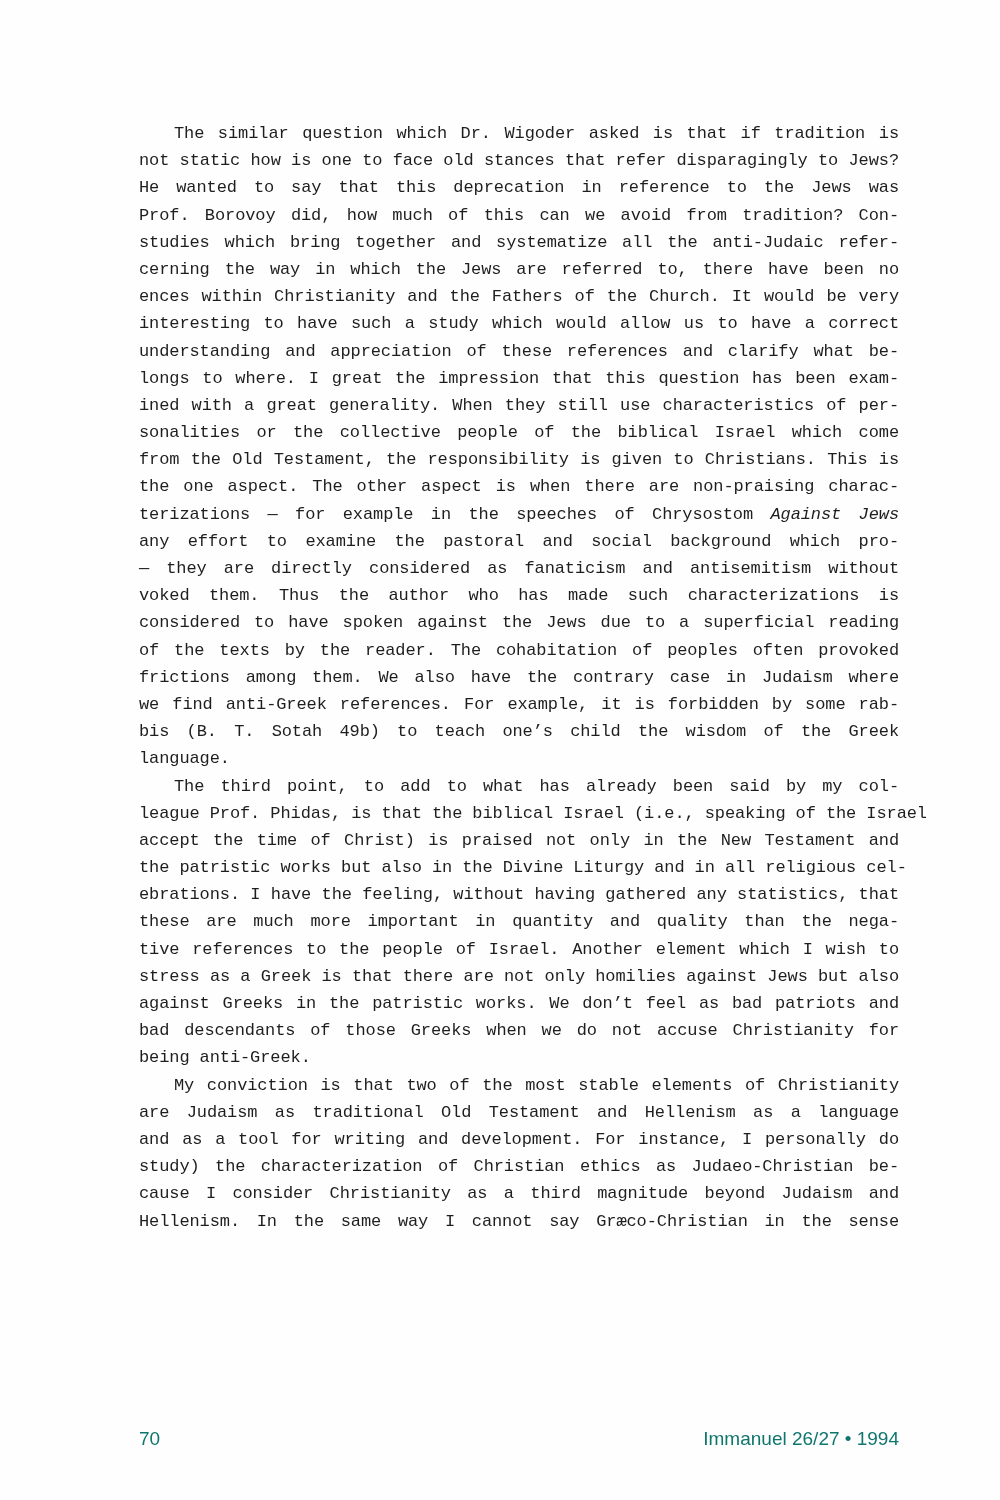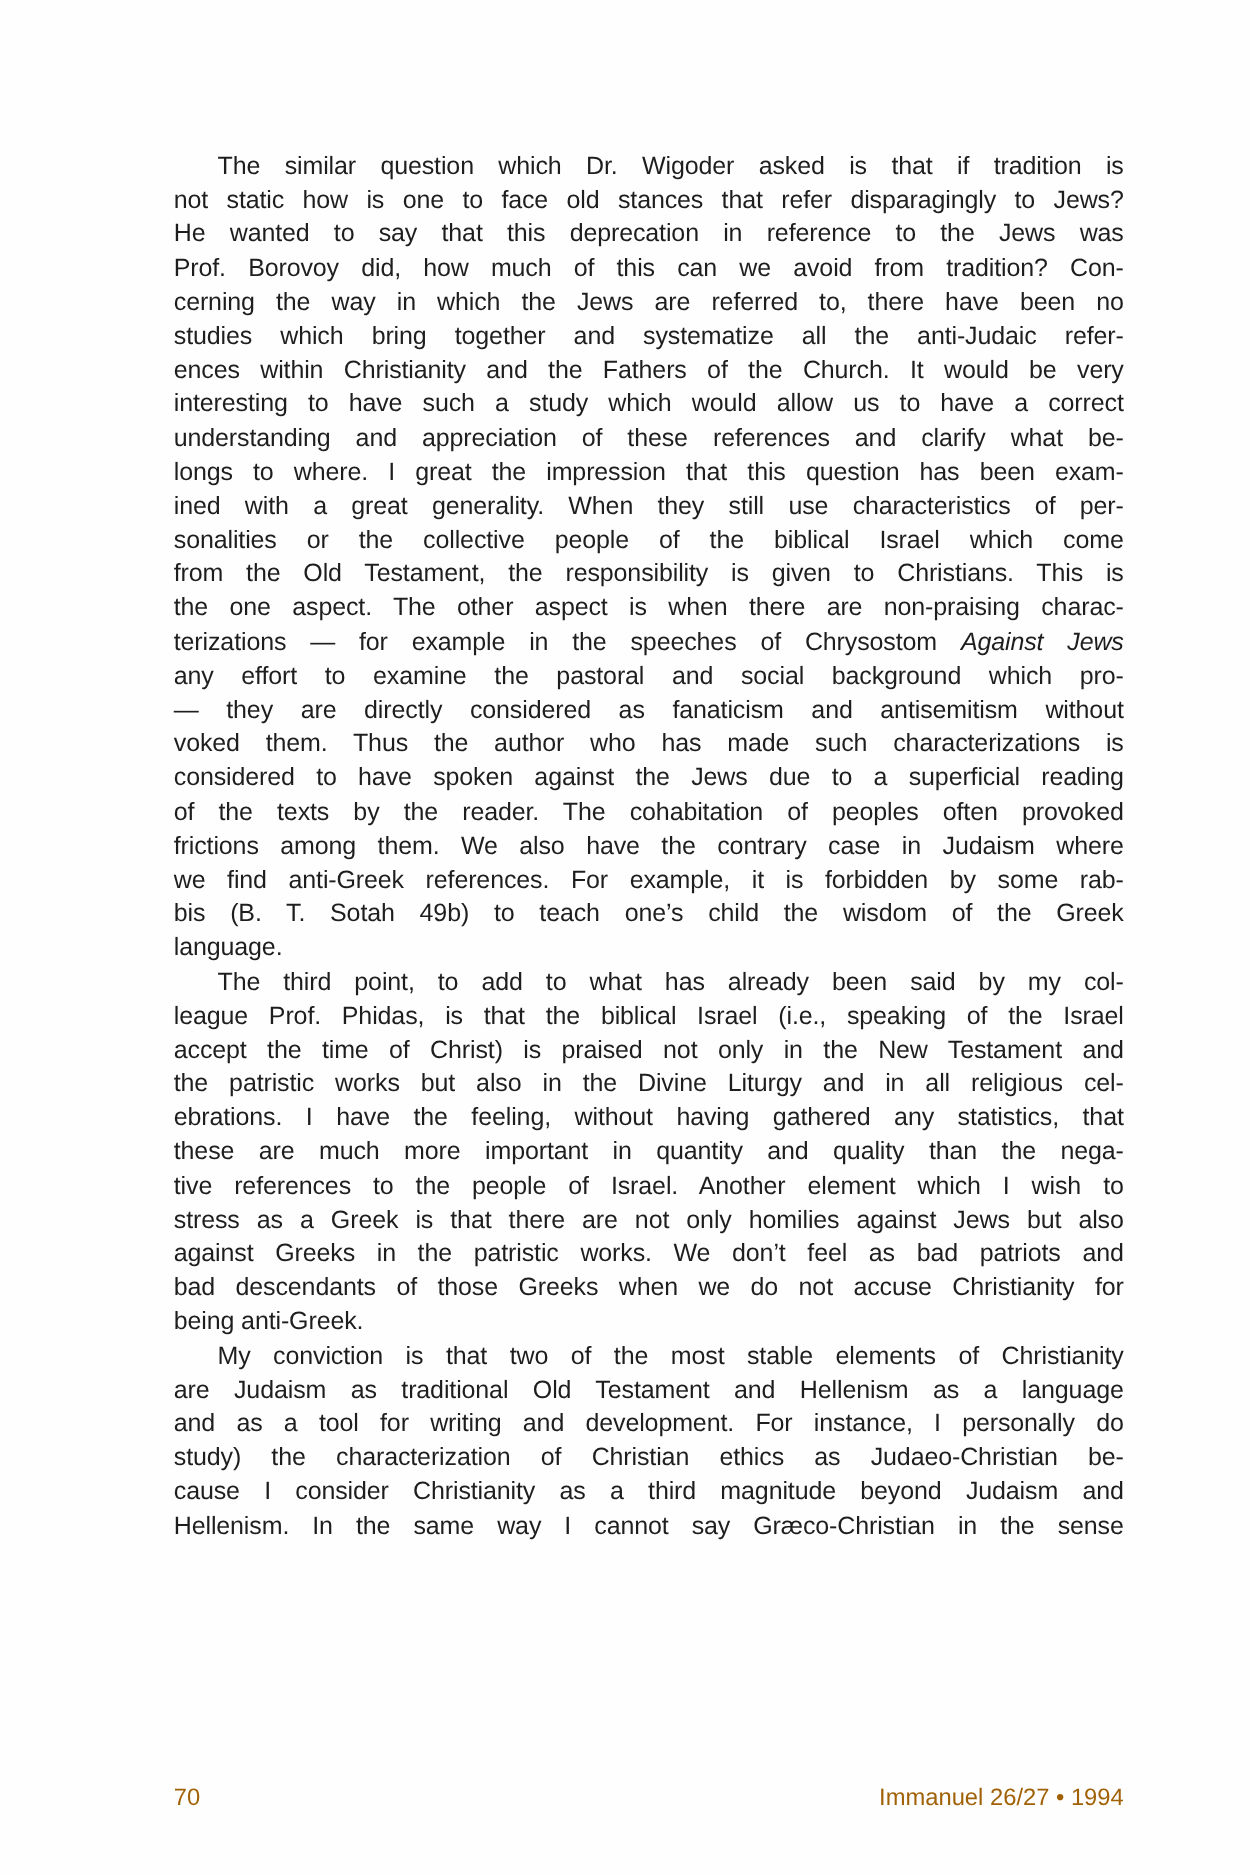--- a/index.html
+++ b/index.html
@@ -14,22 +14,22 @@
       overflow: hidden;
       background: #fefefe;
     }
     .page {
       position: absolute;
       left: 139px;
       top: 120px;
       width: 760px;
     }
     .line {
-      font-family: Liberation Sans, sans-serif;
-      font-size: 20px;
+      font-family: Liberation Mono, monospace;
+      font-size: 17px;
       color: #1e1e1e;
       height: 27.2px;
       line-height: 27.2px;
       white-space: nowrap;
       text-align: justify;
       text-align-last: justify;
       letter-spacing: -0.1px;
     }
     .line.last {
       text-align-last: left;
@@ -40,37 +40,37 @@
     .line em {
       font-style: italic;
     }
     .footer {
       position: absolute;
       top: 1428px;
       left: 139px;
       width: 760px;
       font-family: "Liberation Sans", "DejaVu Sans", sans-serif;
       font-size: 19px;
-      color: #a16207;
+      color: #0f766e;
       display: flex;
       justify-content: space-between;
     }
   </style>
 </head>
 <body>
 
 <div class="page">
 
   <div>
     <div class="line indent">The similar question which Dr. Wigoder asked is that if tradition is</div>
     <div class="line">not static how is one to face old stances that refer disparagingly to Jews?</div>
     <div class="line">He wanted to say that this deprecation in reference to the Jews was</div>
     <div class="line">Prof. Borovoy did, how much of this can we avoid from tradition? Con-</div>
+    <div class="line">studies which bring together and systematize all the anti-Judaic refer-</div>
     <div class="line">cerning the way in which the Jews are referred to, there have been no</div>
-    <div class="line">studies which bring together and systematize all the anti-Judaic refer-</div>
     <div class="line">ences within Christianity and the Fathers of the Church. It would be very</div>
     <div class="line">interesting to have such a study which would allow us to have a correct</div>
     <div class="line">understanding and appreciation of these references and clarify what be-</div>
     <div class="line">longs to where. I great the impression that this question has been exam-</div>
     <div class="line">ined with a great generality. When they still use characteristics of per-</div>
     <div class="line">sonalities or the collective people of the biblical Israel which come</div>
     <div class="line">from the Old Testament, the responsibility is given to Christians. This is</div>
     <div class="line">the one aspect. The other aspect is when there are non-praising charac-</div>
     <div class="line"><span>terizations — for example in the speeches of Chrysostom </span><em>Against Jews</em></div>
     <div class="line">any effort to examine the pastoral and social background which pro-</div>

